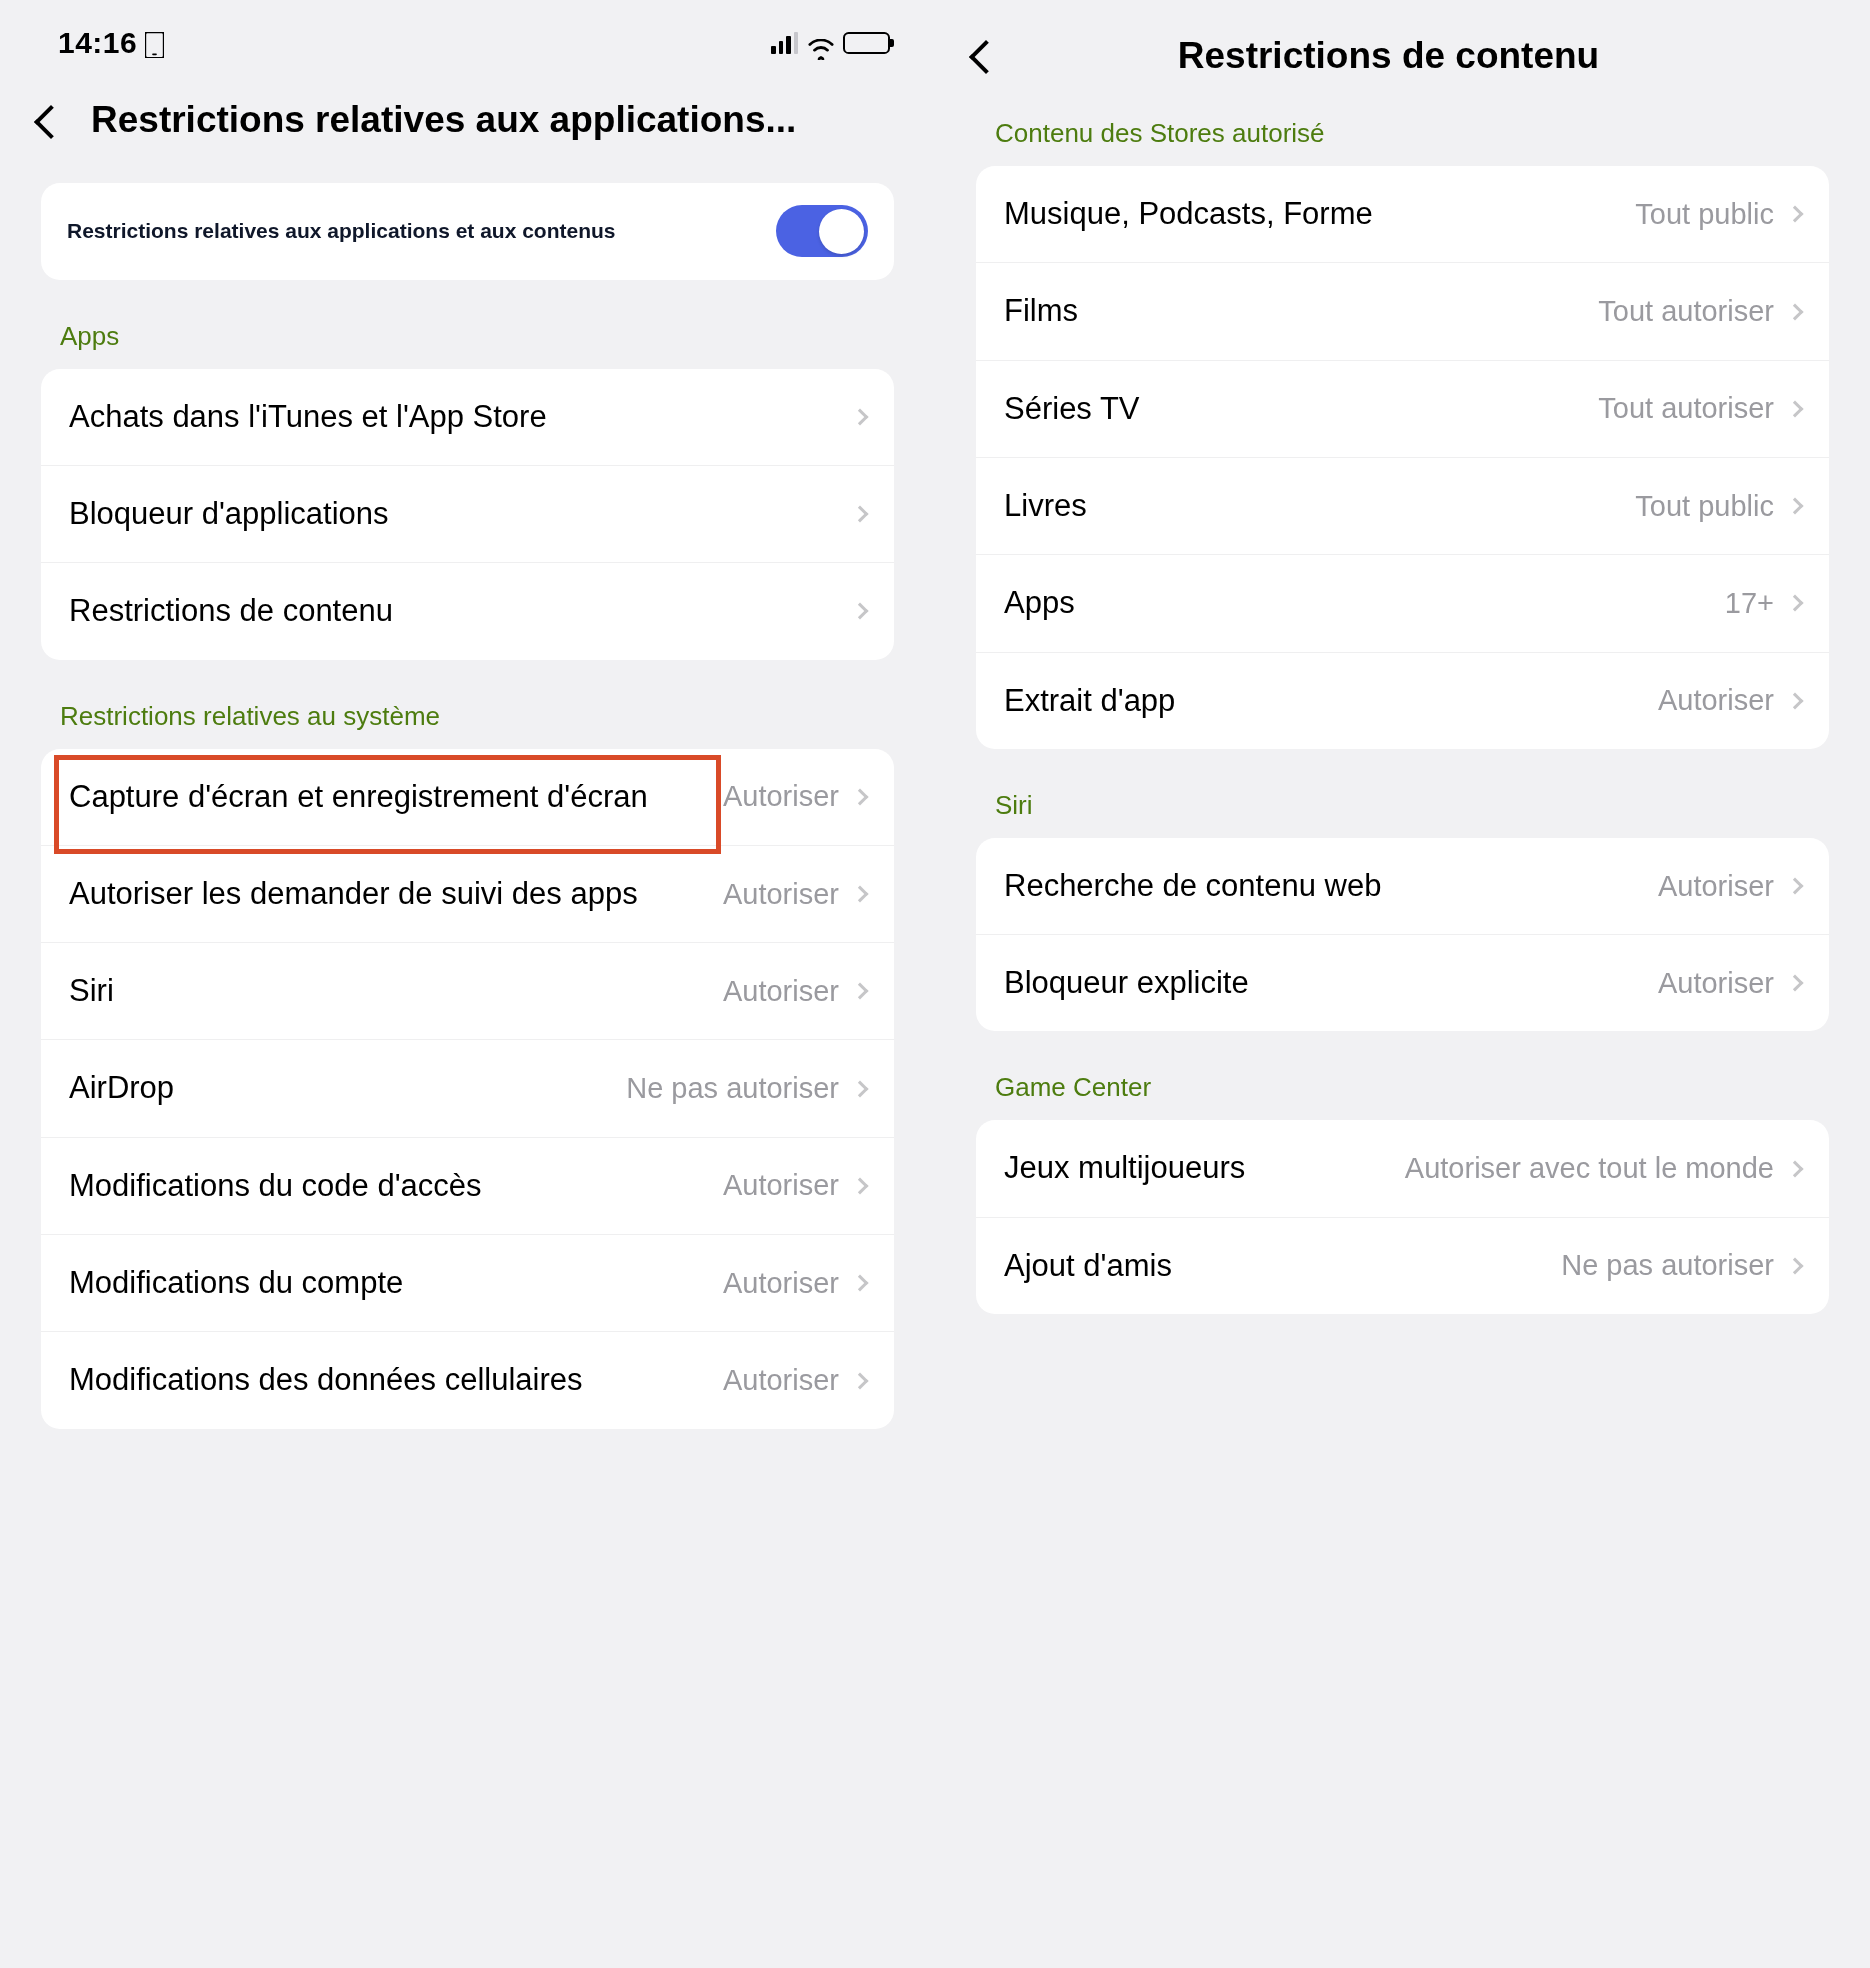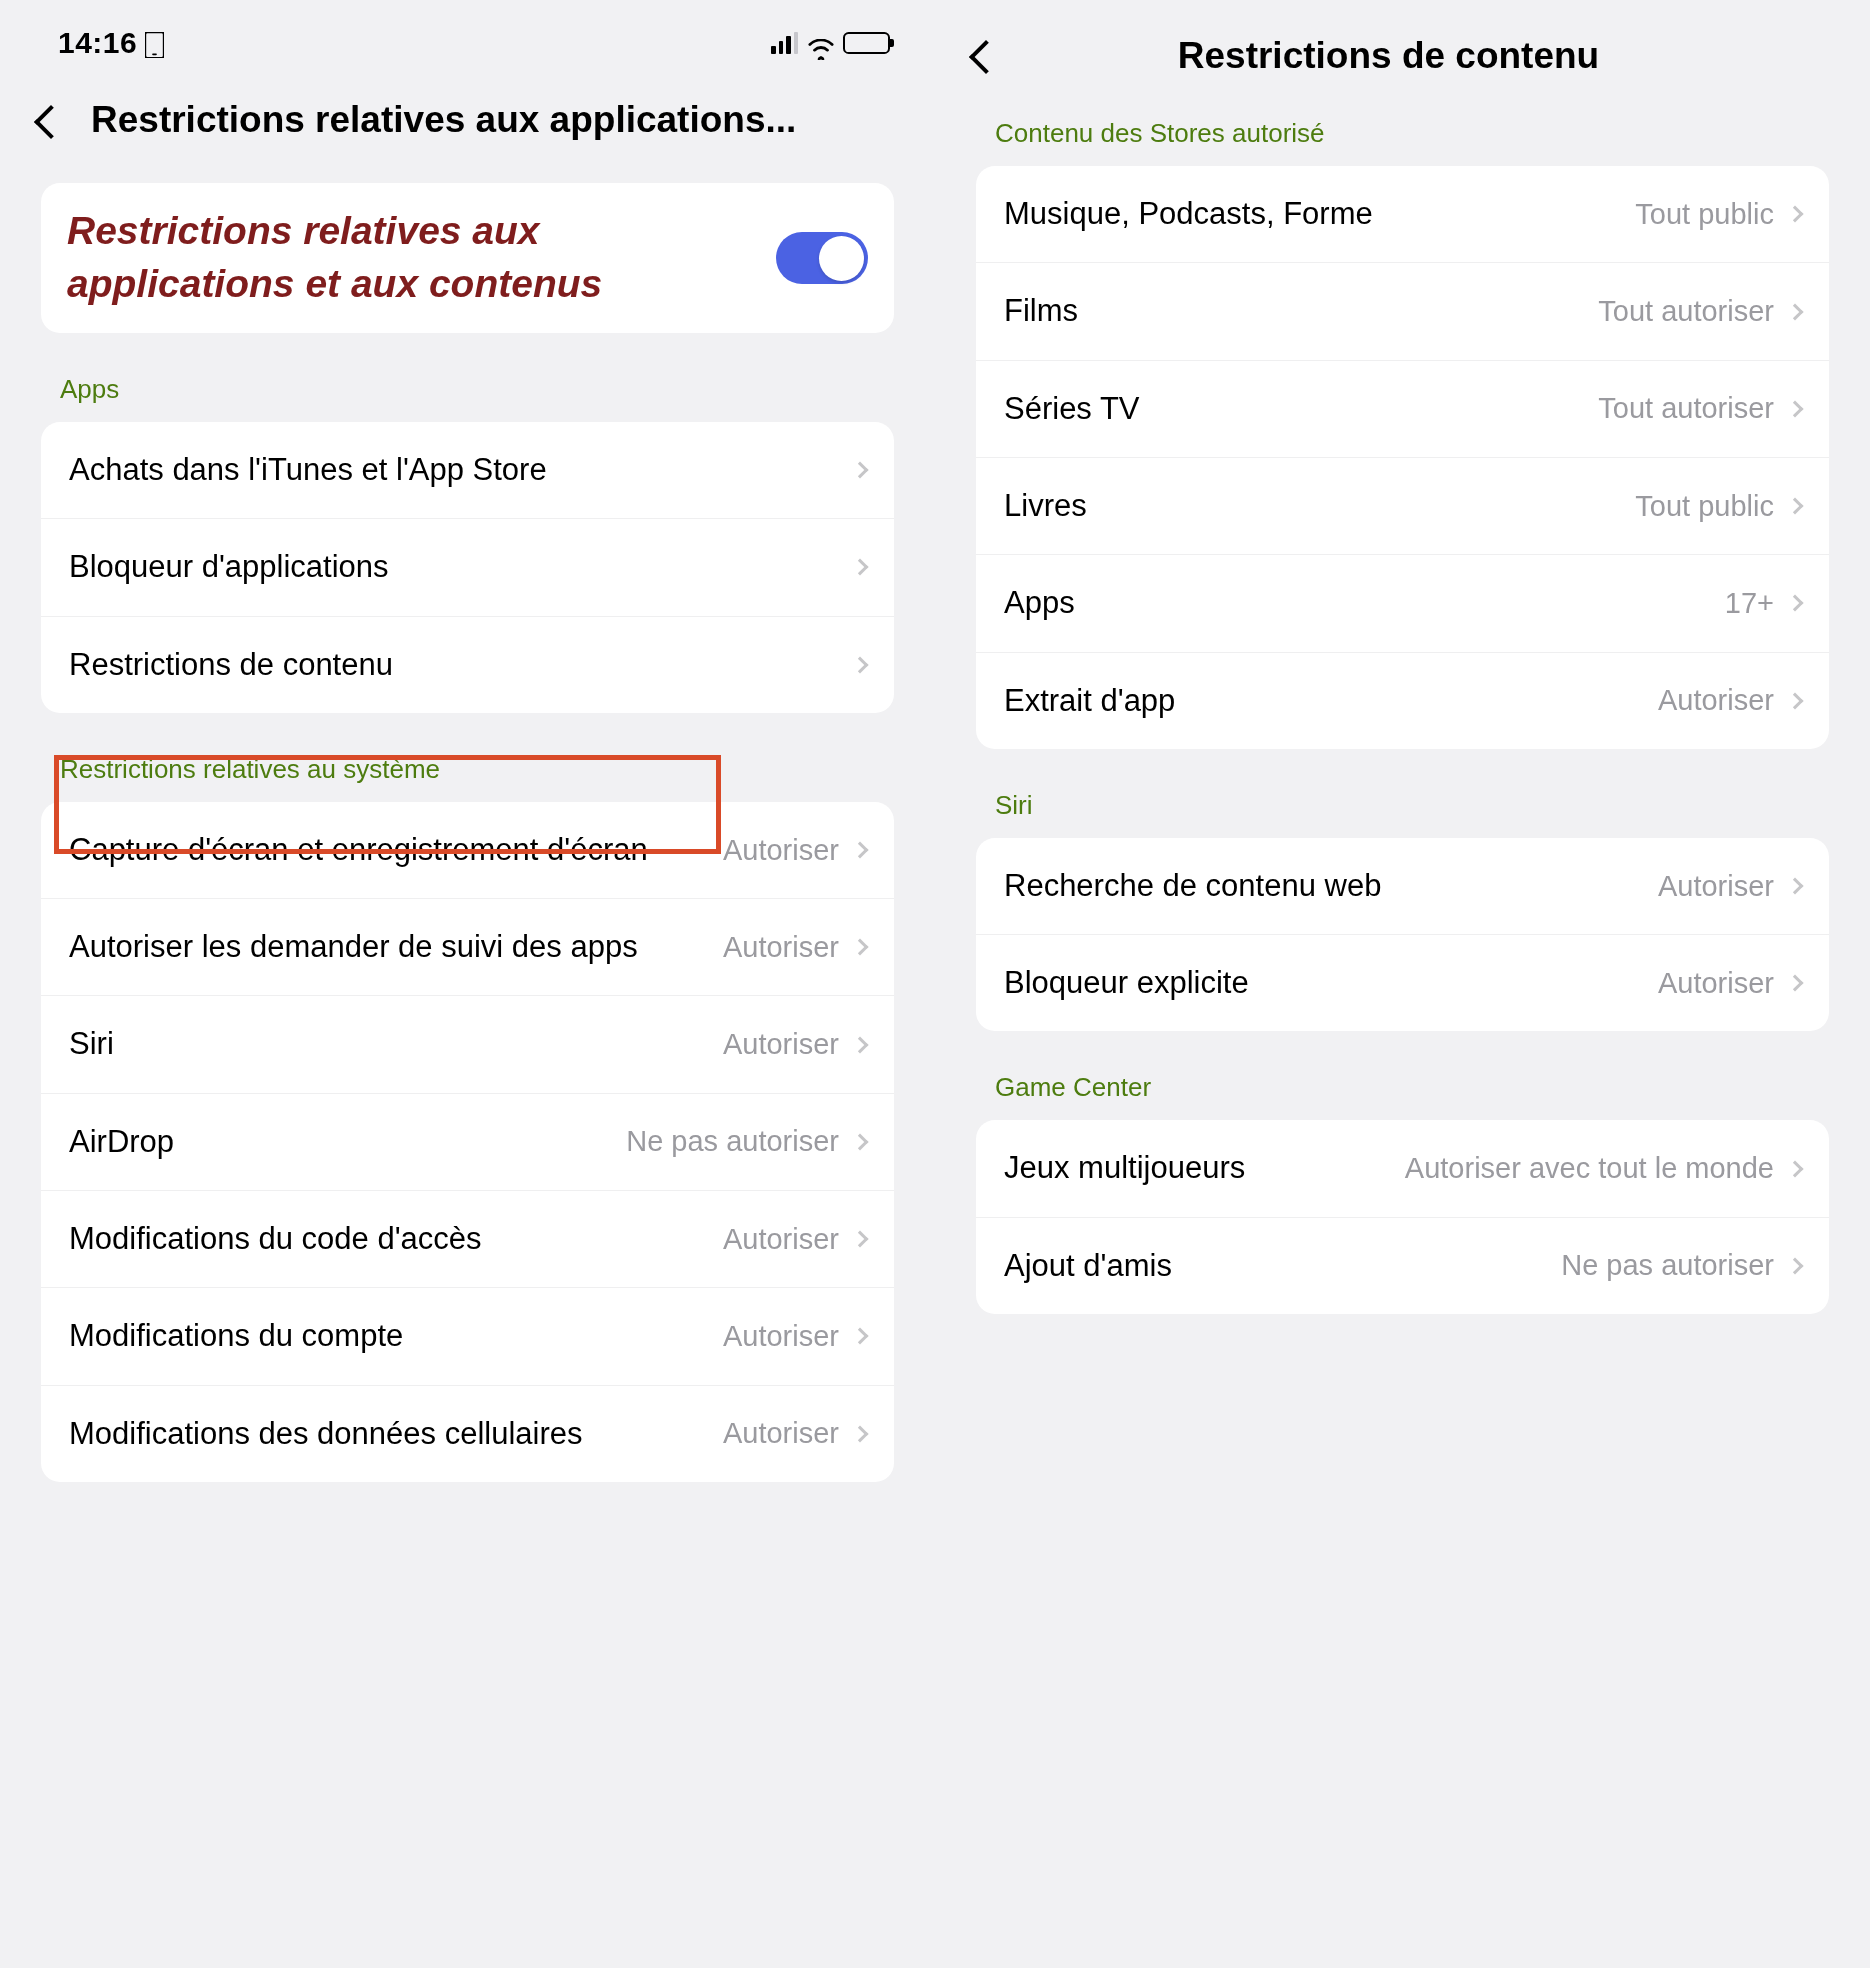--- a/index.html
+++ b/index.html
@@ -106,25 +106,24 @@
       overflow:hidden;
     }
     .toggle-row{
       display:flex;
       align-items:center;
       justify-content:space-between;
       padding: 22.5px 26px;
       gap:19px;
     }
     .toggle-label{
-      font-size:39px;
+      font-size:21px;
       font-weight:600;
-      color:#7f1d1d;
+      color:#0f172a;
       line-height:1.35;
-      font-style:italic;
     }
     .toggle{
       width:92px;height:52px;border-radius:28px;background:#4b62e3;position:relative;flex-shrink:0;
     }
     .toggle .knob{
       position:absolute;right:3.7px;top:3.7px;width:45px;height:45px;border-radius:50%;background:#fff;box-shadow:0 1.9px 3.7px rgba(0,0,0,0.15);
     }
     .section-header{
       font-size:26px;
       color:#4d7c0f;

